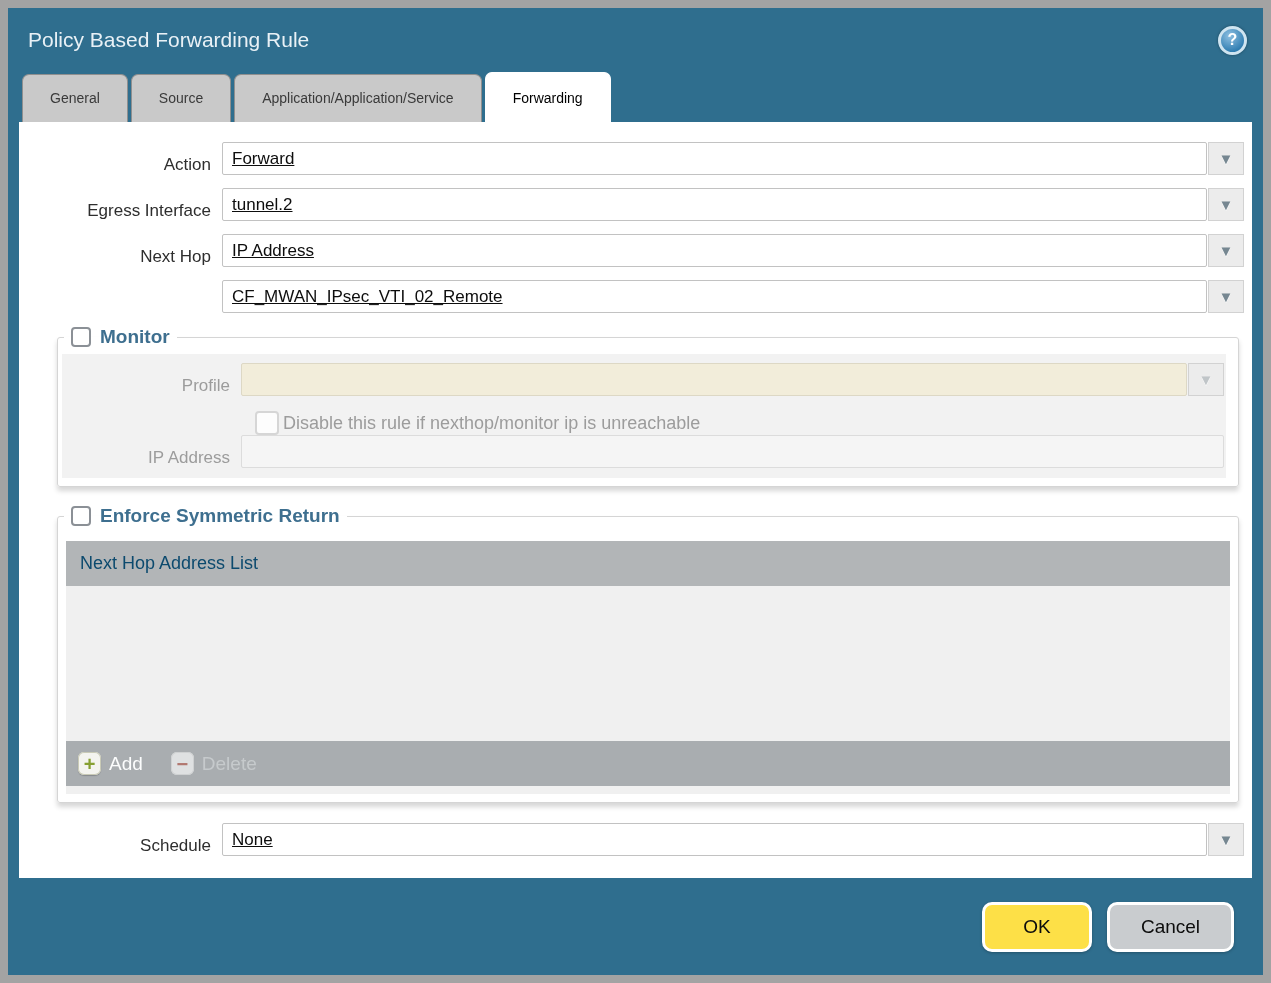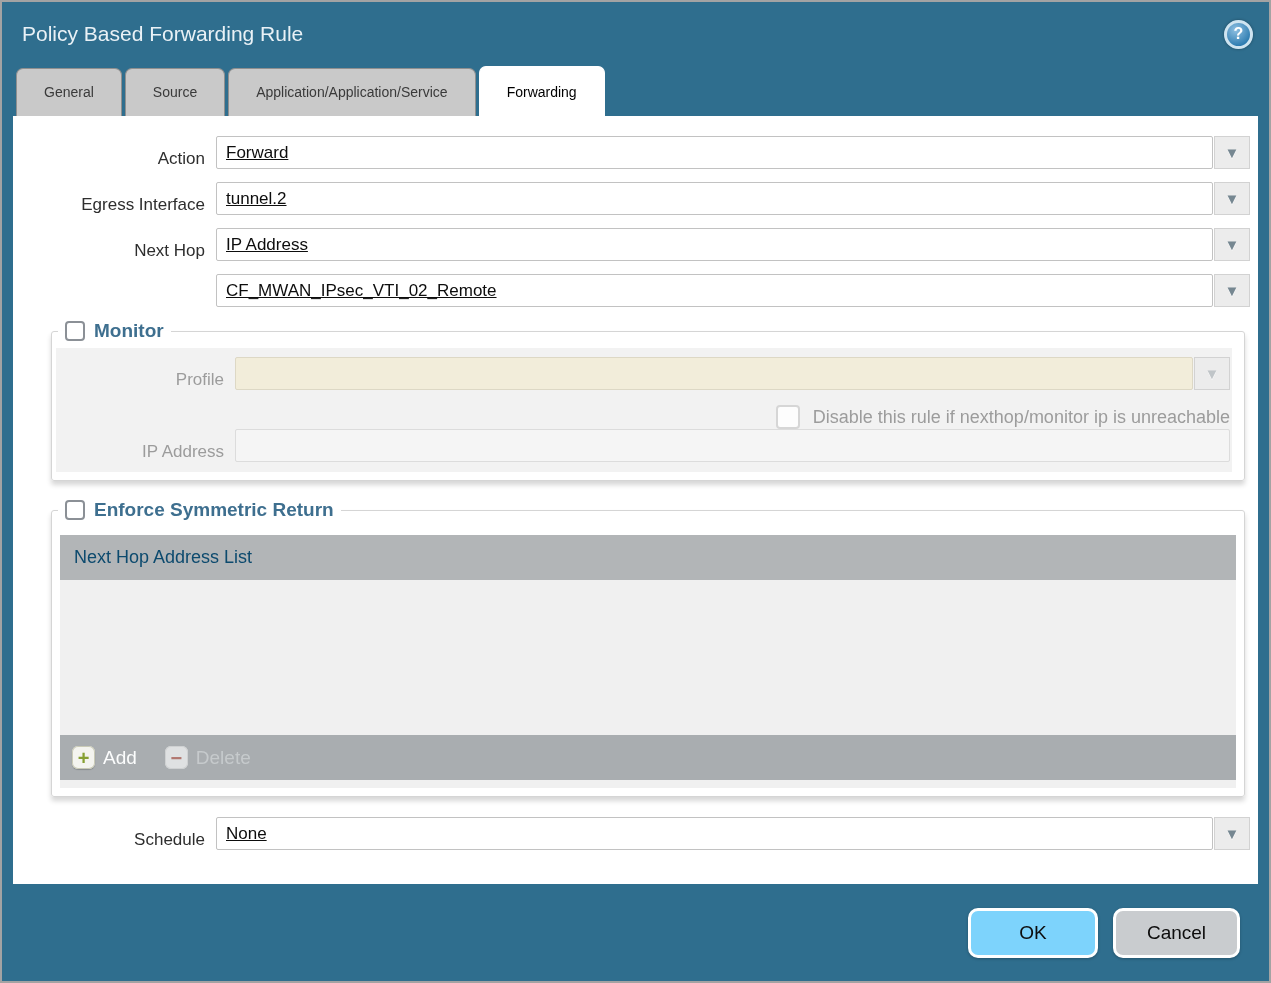--- a/index.html
+++ b/index.html
@@ -1,21 +1,21 @@
 <!DOCTYPE html>
 <html><head>
 <meta charset="utf-8">
 <style>
   * { box-sizing: border-box; }
   html,body { margin:0; padding:0; background:#555; }
   .dialog {
     position:relative;
     width:1271px; height:983px;
     background:#2f6e8e;
-    border:2px solid #a3a3a3;
+    border:8px solid #a3a3a3;
     font-family:"Liberation Sans", sans-serif;
     display:flex; flex-direction:column;
     overflow:hidden;
   }
 
   
   .titlebar { flex:none; height:64px; display:flex; align-items:center; padding:0 16px 0 20px; }
   .title { color:#e9f1f6; font-size:21px; }
   .help-btn {
     margin-left:auto; width:29px; height:29px; border-radius:50%;
@@ -75,21 +75,21 @@
   }
   .cb.big { width:24px; height:24px; }
   .cb.disabled { border-color:#d6d6d6; background:#fdfdfd; cursor:default; }
 
   
   .panel { background:#f2f2f2; margin-right:8px; padding:9px 2px 10px 0; }
   .panel .row { margin-bottom:0; }
   .panel .lbl { width:179px; color:#9c9c9c; }
   .field.profile { background:#f2edda; border-color:#ddd8c5; }
   .field.disabled { background:#f5f5f5; border-color:#dcdcdc; }
-  .cbrow { display:flex; align-items:center; gap:13px; margin:15px 0 0 193px;justify-content:flex-end; }
+  .cbrow { display:flex; align-items:center; gap:4px; margin:15px 0 0 193px; }
   .cbrow .cbl { font-size:18px; color:#9c9c9c; }
 
   
   .nh-table { margin:8px 4px 0 4px; }
   .nh-th { height:45px; background:#b2b5b7; color:#0c4a6e; font-size:18px;
            display:flex; align-items:center; padding-left:14px; }
   .nh-body { height:155px; background:#f0f0f0; }
   .nh-foot { height:45px; background:#a9adb0; display:flex; align-items:center;
              padding-left:12px; gap:28px; }
   .nh-strip { height:8px; background:#f0f0f0; }
@@ -113,21 +113,21 @@
   .footerband { flex:none; height:97px; background:#2f6e8e;
                 display:flex; align-items:center; justify-content:flex-end;
                 gap:15px; padding-right:29px; }
   .btn {
     height:50px; border-radius:10px; border:3px solid #ffffff;
     font-size:19px; color:#0c0c0c; cursor:pointer;
     display:flex; align-items:center; justify-content:center;
     font-family:"Liberation Sans", sans-serif;
     box-shadow:0 1px 3px rgba(0,0,0,.25);
   }
-  .btn.ok { width:130px; background:#7dd3fc; }
+  .btn.ok { width:110px; background:#fde047; }
   .btn.cancel { width:127px; background:#c9cccf; }
 </style>
 </head>
 <body>
 
 <div class="dialog">
 
   <div class="titlebar">
     <span class="title">Policy Based Forwarding Rule</span>
     <span class="help-btn">?</span>

